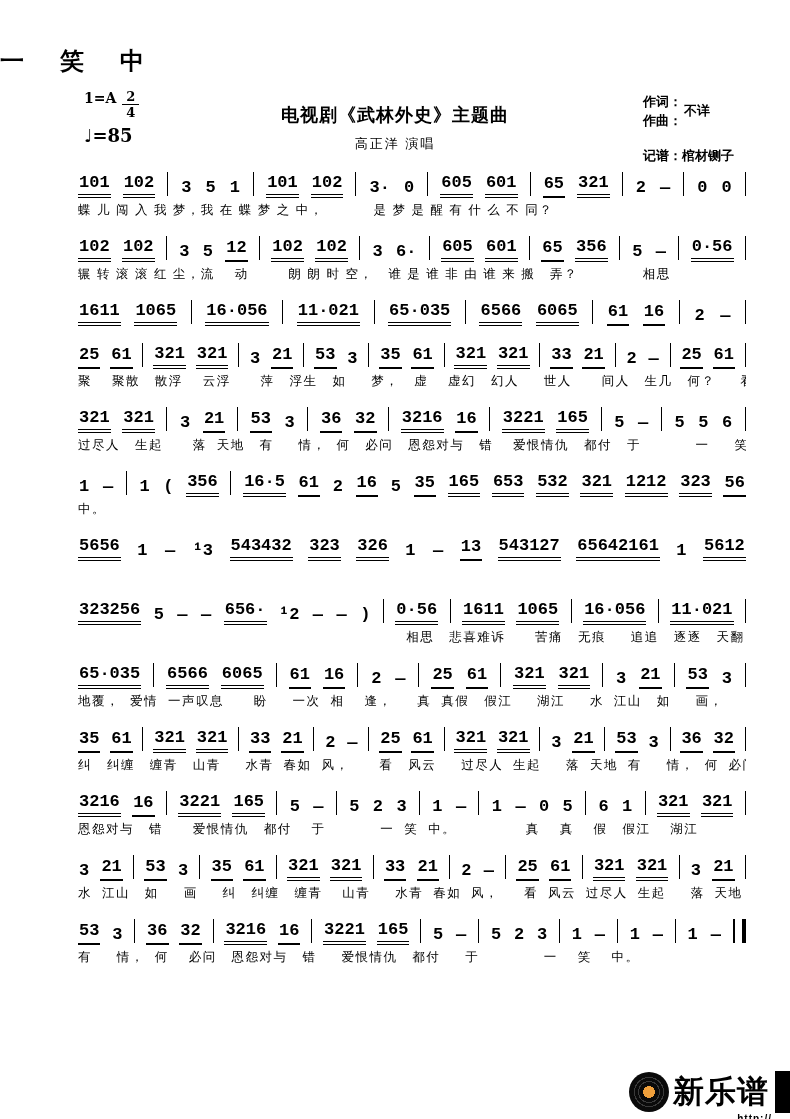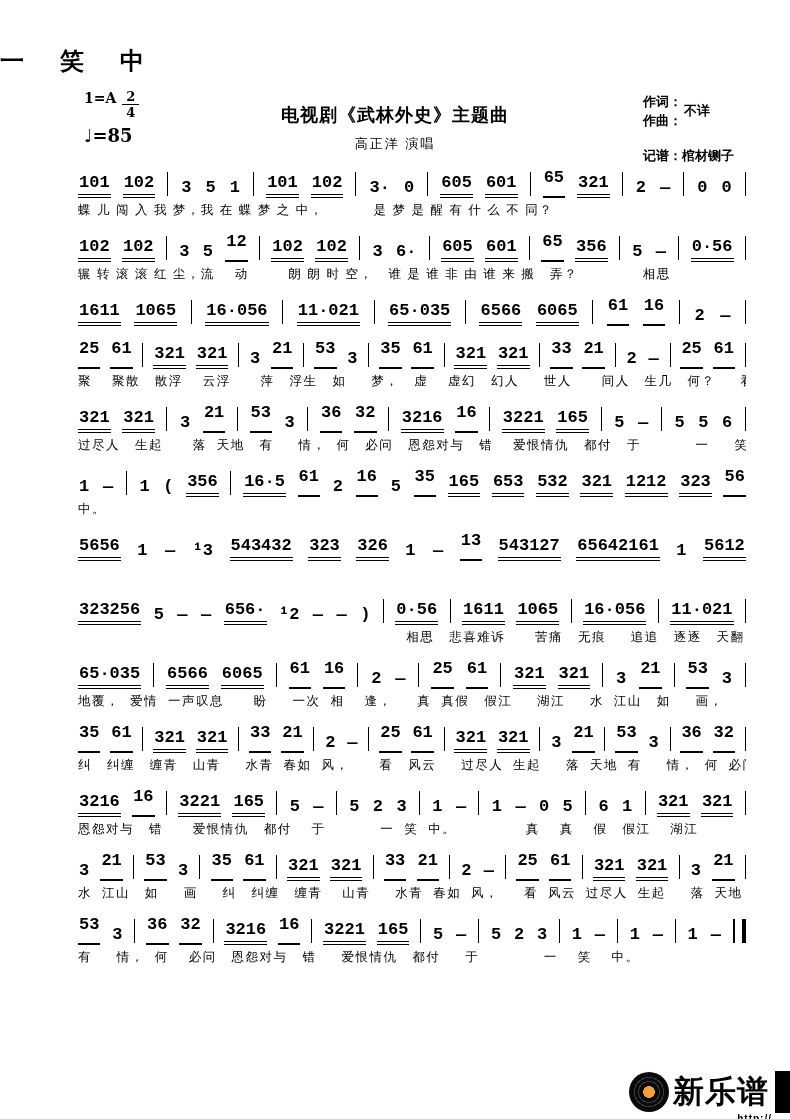--- a/index.html
+++ b/index.html
@@ -39,21 +39,21 @@
   .credvalue{margin-left:2px;}
   .transcriber{margin-top:16px;}
   #score{position:absolute;left:78px;right:44px;top:168px;}
   .system{margin-bottom:13px;}
   .notes{
     display:flex;justify-content:space-between;align-items:flex-end;
     font-family:Liberation Mono, monospace;font-weight:bold;font-size:17px;
     height:30px;line-height:1.1;
   }
   .tok{padding:0 1px;white-space:nowrap;}
-  .u1{border-bottom:2px solid #000;padding-bottom:8px;}
+  .u1{border-bottom:2px solid #000;padding-bottom:2px;}
   .u2{border-bottom:4px double #000;padding-bottom:1px;}
   .bar{width:1px;height:24px;background:#000;margin-bottom:2px;}
   .finalbar{
     width:7px;height:24px;margin-bottom:2px;
     border-left:2px solid #000;border-right:4px solid #000;
   }
   .lyrics{
     margin-top:4px;font-size:12.5px;letter-spacing:1.5px;
     white-space:pre;height:17px;overflow:hidden;
   }

